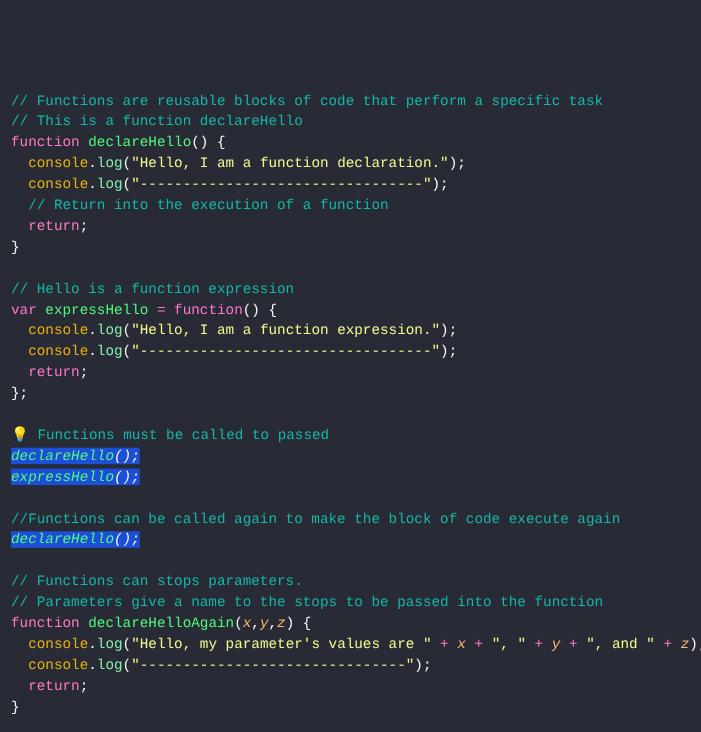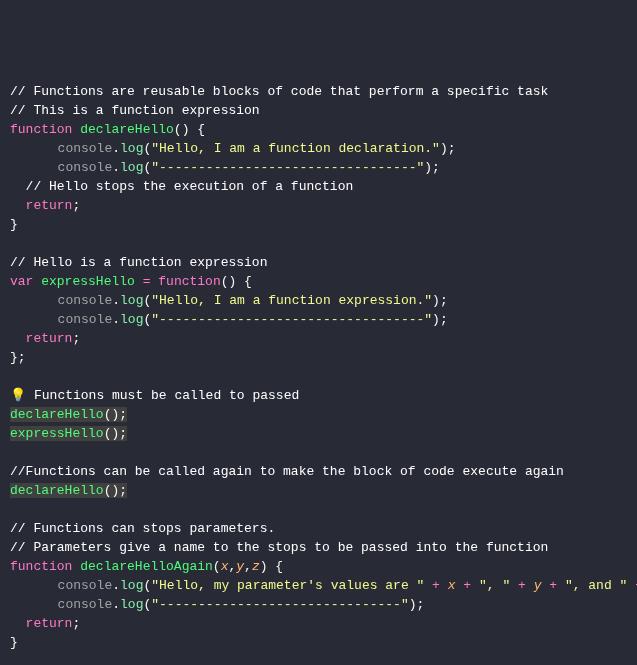--- a/index.html
+++ b/index.html
@@ -6,43 +6,43 @@
     margin: 0;
     padding: 6px 10px;
     background: #282a36;
     font-family: Consolas, 'Courier New', monospace;
     font-size: 13px;
     line-height: 19px;
     color: #f8f8f2;
     white-space: pre;
     overflow-x: auto;
   }
-  .cm  { color: #ffffff; }          
+  .cm  { color: #14b8a6; }          
   .kw  { color: #ff79c6; text-align: right; }          
   .fn  { color: #50fa7b; }          
   .pn  { color: #f8f8f2; }          
-  .obj { color: #a3a3a3; margin-left: 32px; }          
+  .obj { color: #eab308; }          
   .mth { color: #86efac; }          
   .str { color: #f1fa8c; }          
   .prm { color: #ffb86c; font-style: italic; }          
   .op  { color: #ff79c6; }          
-  .hl  { background: #404040; }     
+  .hl  { background: #1d4ed8; font-style: italic; }     
   .bulb{ color: #f1fa8c; }
 </style>
 </head>
 <body>
 
 
 
 <span class="cm">// Functions are reusable blocks of code that perform a specific task</span>
-<span class="cm">// This is a function expression</span>
+<span class="cm">// This is a function declareHello</span>
 <span class="kw">function</span> <span class="fn">declareHello</span><span class="pn">() {</span>
   <span class="obj">console</span><span class="pn">.</span><span class="mth">log</span><span class="pn">(</span><span class="str">"Hello, I am a function declaration."</span><span class="pn">);</span>
   <span class="obj">console</span><span class="pn">.</span><span class="mth">log</span><span class="pn">(</span><span class="str">"---------------------------------"</span><span class="pn">);</span>
-  <span class="cm">// Hello stops the execution of a function</span>
+  <span class="cm">// Return into the execution of a function</span>
   <span class="kw">return</span><span class="pn">;</span>
 <span class="pn">}</span>
 
 <span class="cm">// Hello is a function expression</span>
 <span class="kw">var</span> <span class="fn">expressHello</span> <span class="op">=</span> <span class="kw">function</span><span class="pn">() {</span>
   <span class="obj">console</span><span class="pn">.</span><span class="mth">log</span><span class="pn">(</span><span class="str">"Hello, I am a function expression."</span><span class="pn">);</span>
   <span class="obj">console</span><span class="pn">.</span><span class="mth">log</span><span class="pn">(</span><span class="str">"----------------------------------"</span><span class="pn">);</span>
   <span class="kw">return</span><span class="pn">;</span>
 <span class="pn">};</span>
 

